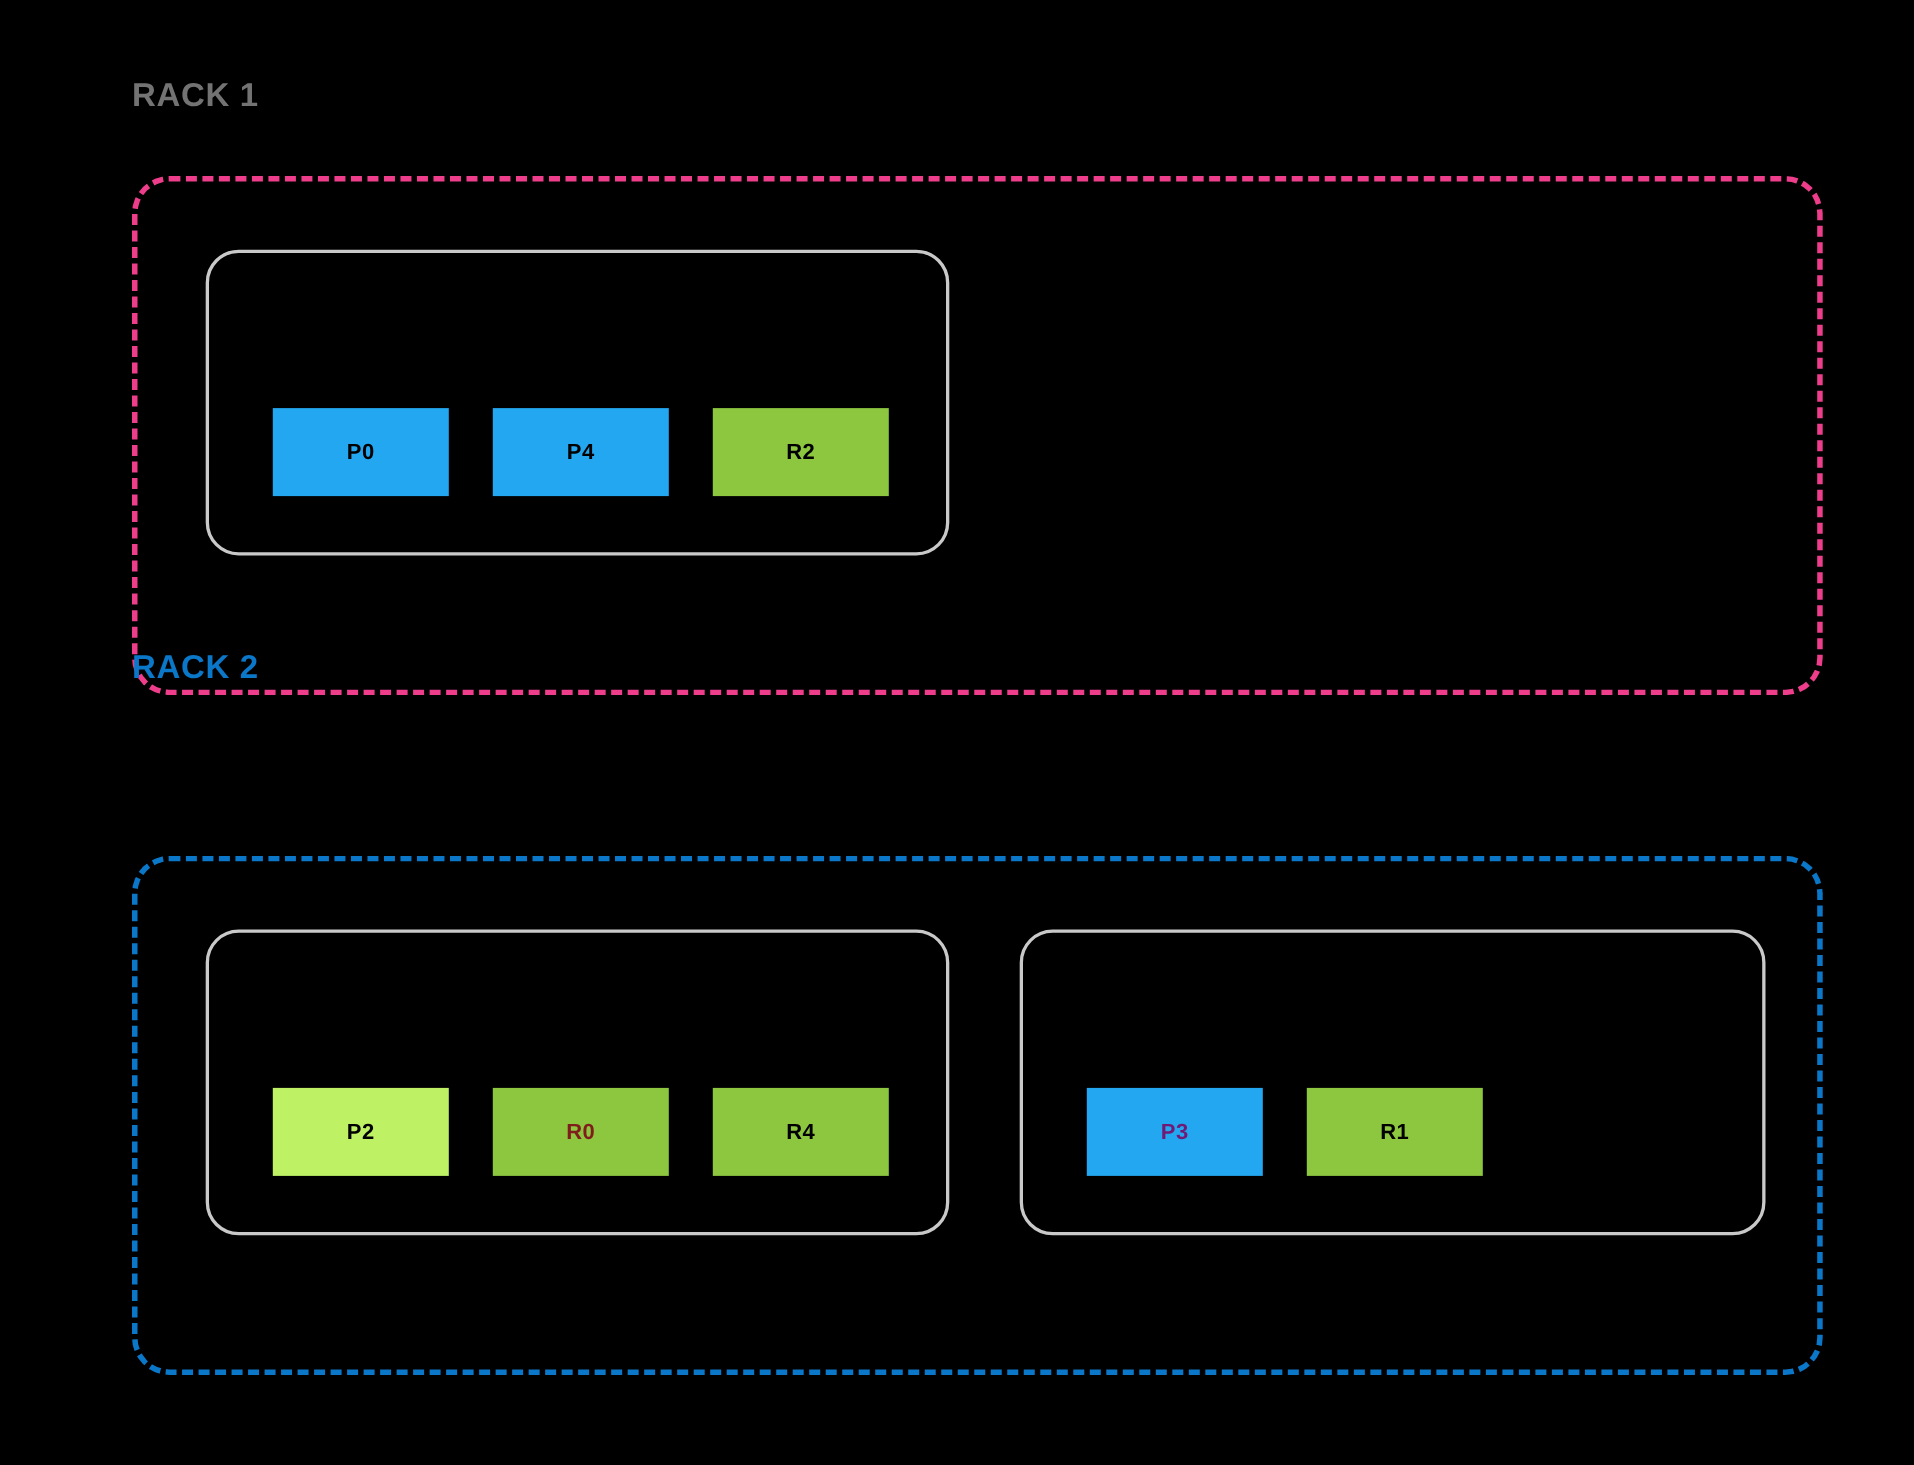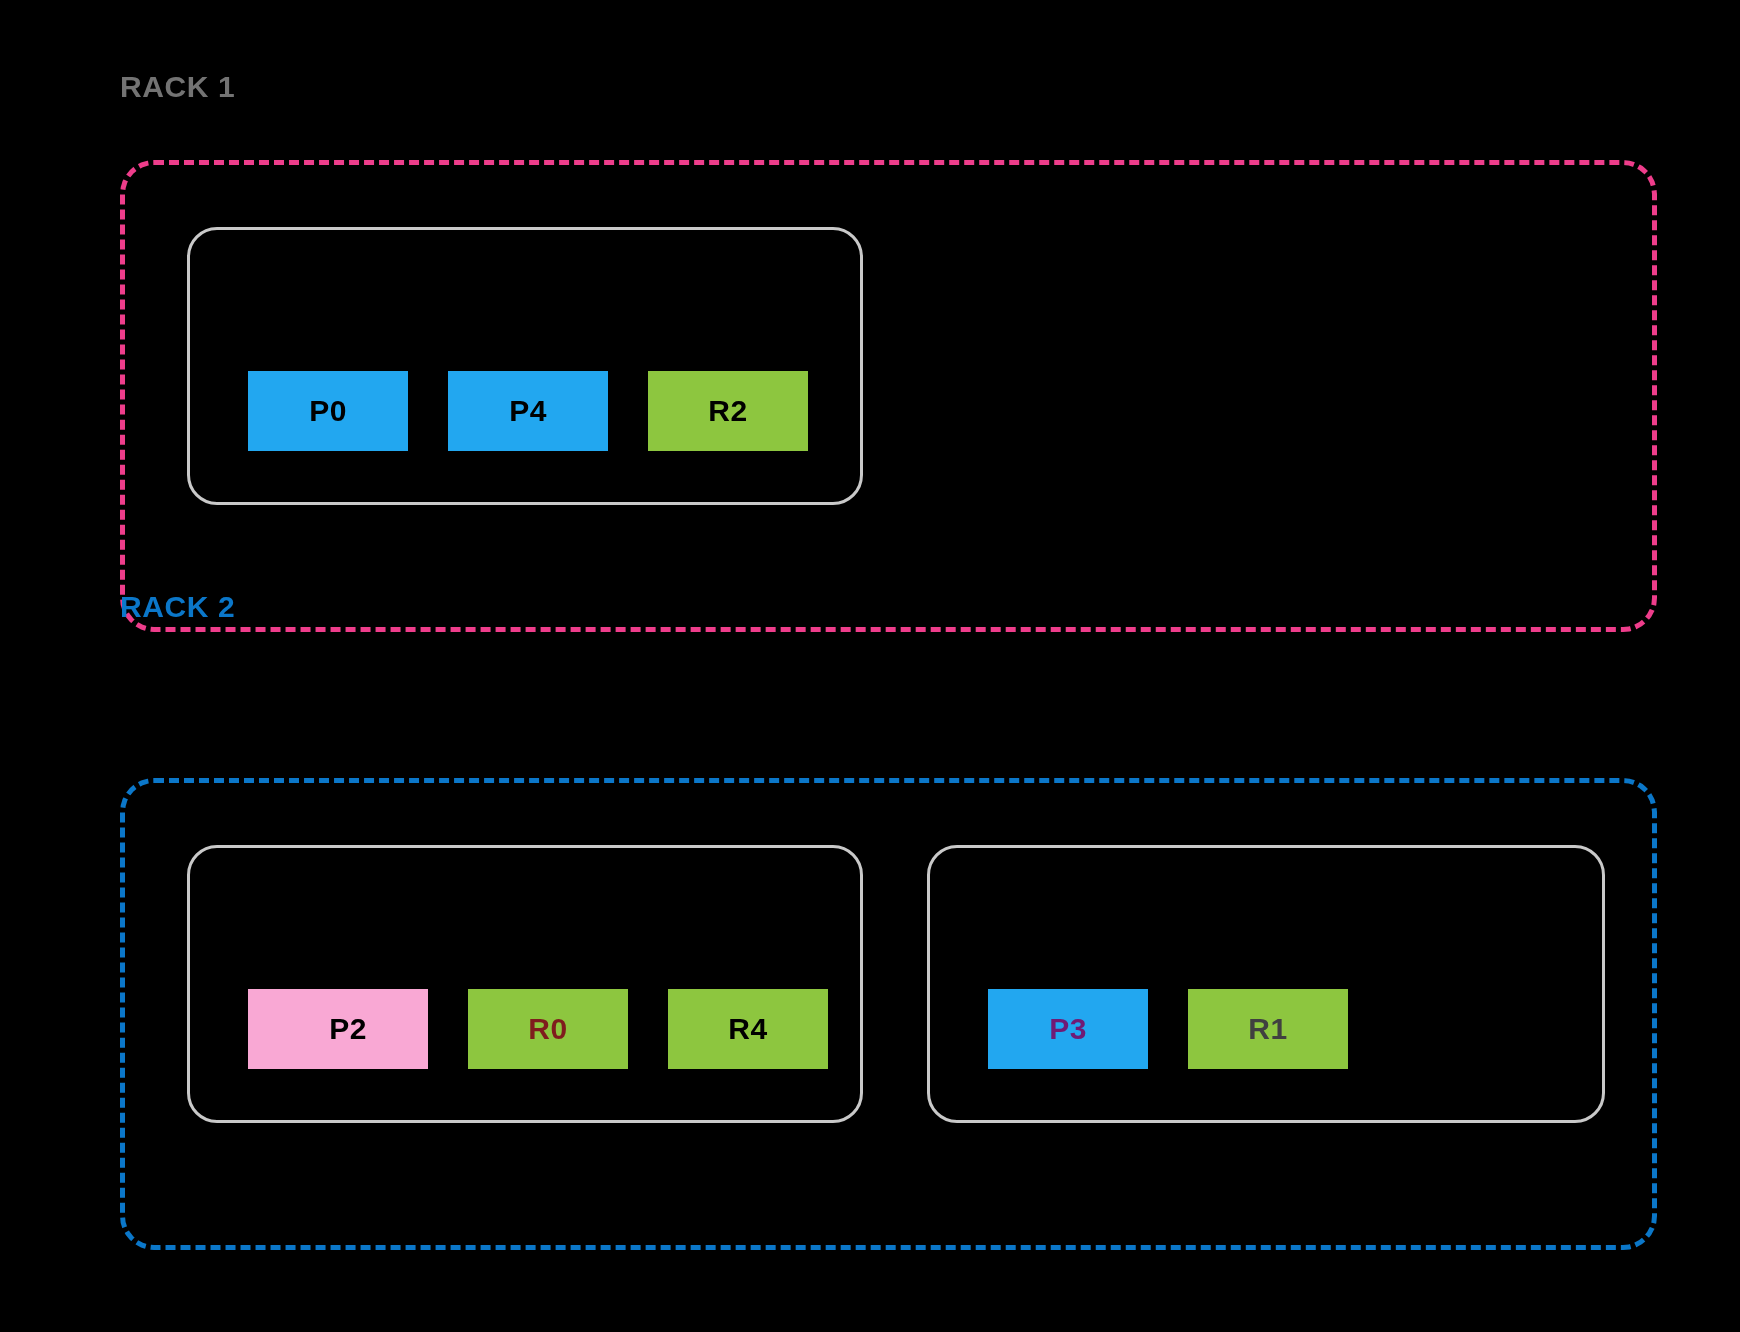--- a/index.html
+++ b/index.html
@@ -61,21 +61,21 @@
     gap: 40px;
   }
 
   
   .shard {
     width: 160px;
     height: 80px;
     display: flex;
     align-items: center;
     justify-content: center;
-    font-size: 30px;
+    font-size: 20px;
     font-weight: bold;
     color: #000000;
     letter-spacing: 0.5px;
     user-select: none;
   }
   .shard.primary { background: #22a7f0; }
   .shard.replica { background: #8dc63f; }
 </style>
 </head>
 <body>
@@ -91,26 +91,26 @@
             <div class="shard replica" style="background: rgb(141, 198, 63); color: rgb(0, 0, 0);">R2</div>
           </div>
         </div>
       </div>
     </div>
     <div class="rack-group" style="top: 0px;">
       <div class="rack-label" style="top: 592px; color: rgb(11, 119, 201);">RACK 2</div>
       <div class="rack-boundary" style="top: 778px; height: 472px; border-color: rgb(11, 119, 201);">
         <div class="node-container" style="left: 62px; top: 62px; width: 676px; height: 278px; border-color: rgb(201, 201, 201);">
           <div class="node-row">
-            <div class="shard primary" style="background: #f9a8d4; color: rgb(0, 0, 0); padding-left: 20px;">P2</div>
+            <div class="shard primary" style="background: #bef264; color: rgb(0, 0, 0);">P2</div>
             <div class="shard replica" style="background: rgb(141, 198, 63); color: #7f1d1d;">R0</div>
             <div class="shard replica" style="background: rgb(141, 198, 63); color: #000000;">R4</div>
           </div>
         </div>
         <div class="node-container" style="left: 802px; top: 62px; width: 678px; height: 278px; border-color: rgb(201, 201, 201);">
           <div class="node-row">
             <div class="shard primary" style="background: rgb(34, 167, 240); color: #701a75;">P3</div>
-            <div class="shard replica" style="background: rgb(141, 198, 63); color: #404040;">R1</div>
+            <div class="shard replica" style="background: rgb(141, 198, 63); color: #000000;">R1</div>
           </div>
         </div>
       </div>
     </div>
   </div>
 
 </body></html>

